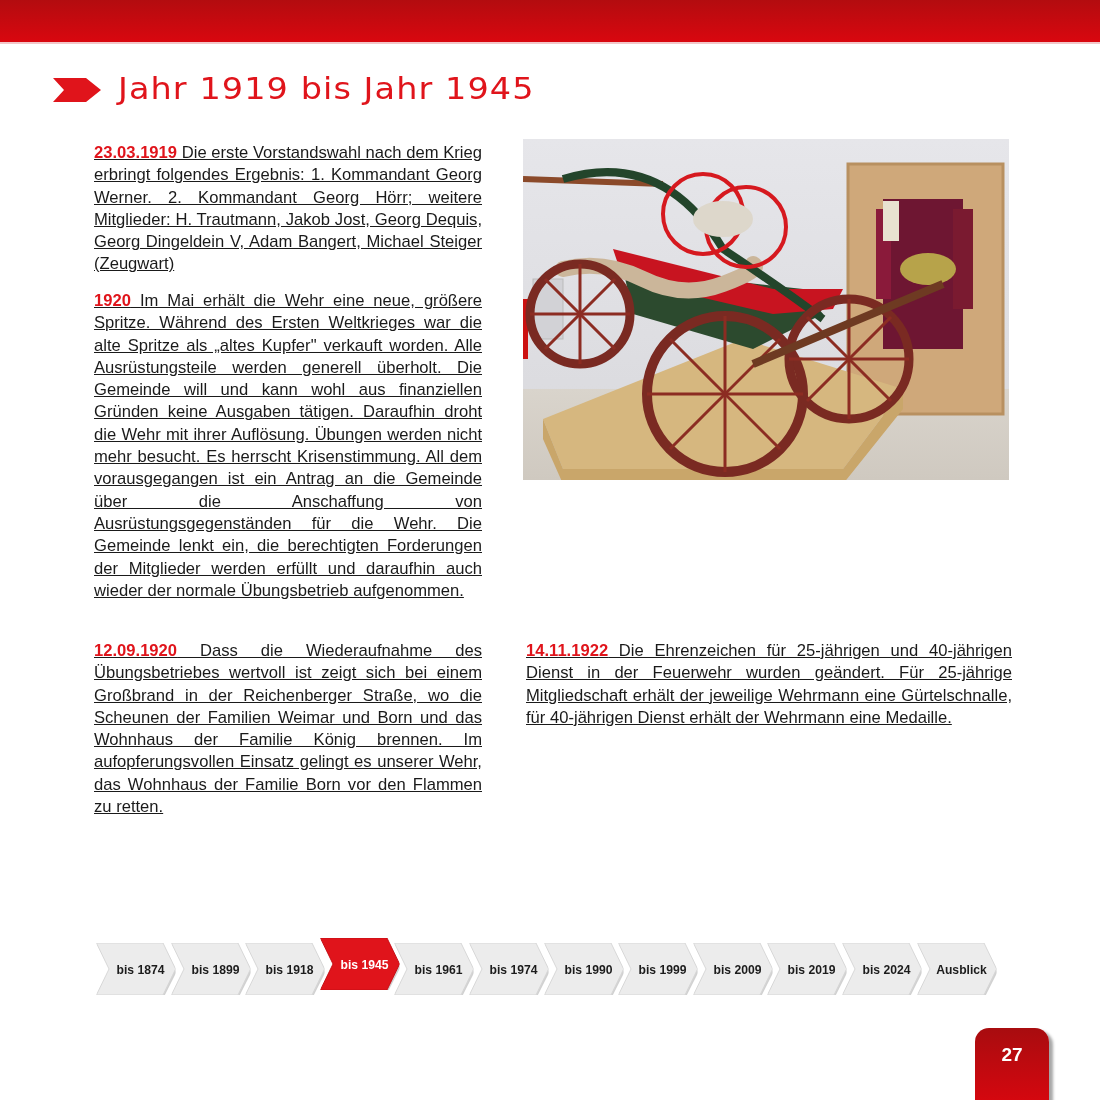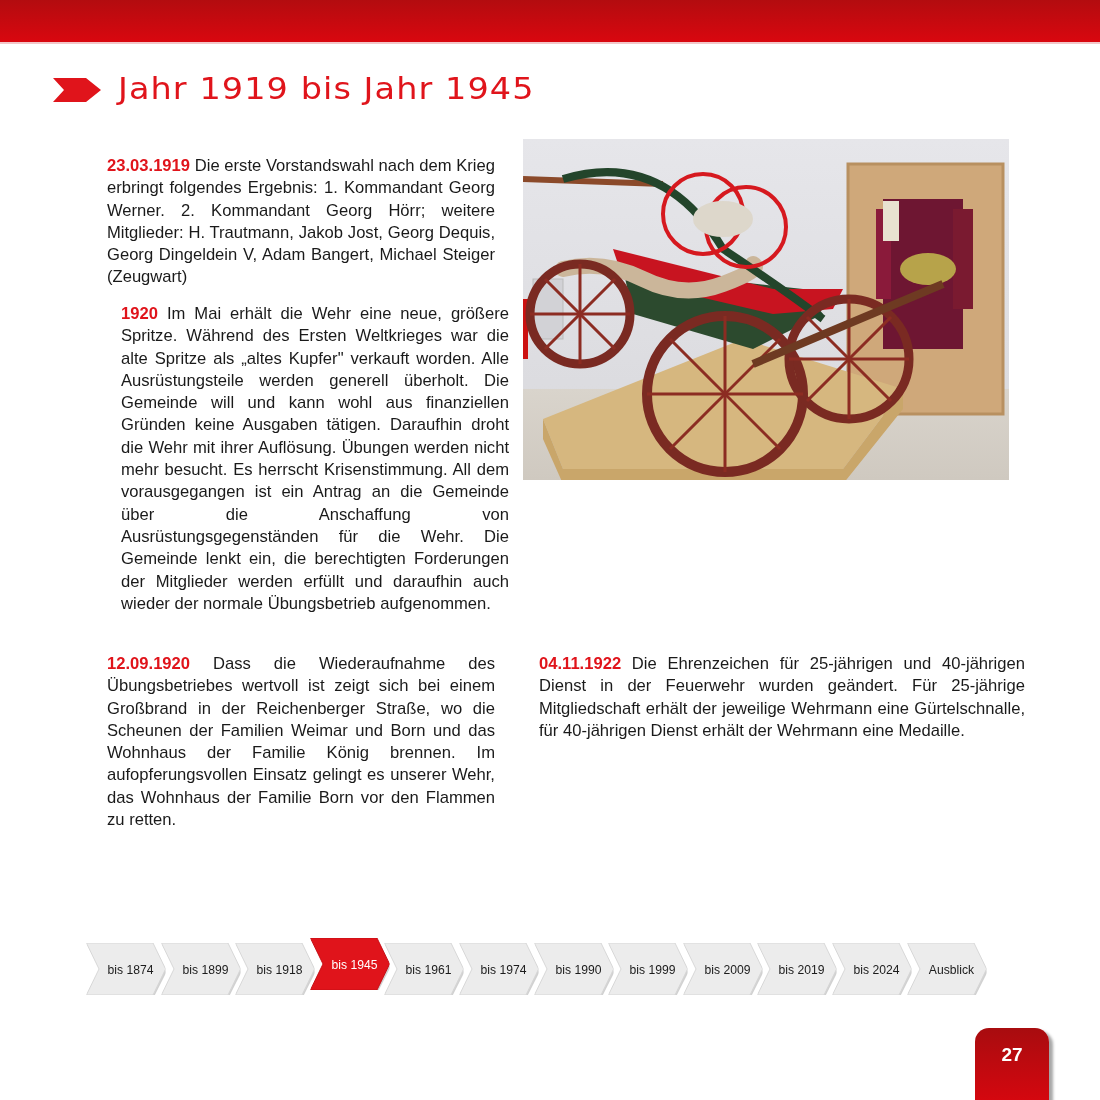--- a/index.html
+++ b/index.html
@@ -25,35 +25,36 @@
     font-family: "DejaVu Sans", sans-serif;
     font-size: 31px; letter-spacing: 1px;
     color: #e0141b; font-weight: normal;
     transform: scaleX(1.08); transform-origin: left center;
     white-space: nowrap;
   }
   .para {
     position: absolute; width: 388px;
     font-size: 16.6px; line-height: 22.3px;
     text-align: justify; hyphens: manual;
-    margin: 16px;
+    margin: 3px;
+    text-decoration: underline;
   }
   .para .date { color: #e0141b; font-weight: bold; }
   #p1 { left: 91px; top: 139px; }
-  #p2 { left: 105px; top: 287px; }
+  #p2 { left: 91px; top: 287px; }
   #p3 { left: 91px; top: 637px; }
   #p4 { left: 523px; top: 637px; width: 486px; }
 
   .photo {
     position: absolute; left: 523px; top: 139px; width: 486px; height: 341px;
     overflow: hidden; background: #e4e4e6;
   }
 
   .timeline {
-    position: absolute; left: 82px; top: 938px; width: 930px; height: 60px;
+    position: absolute; left: 92px; top: 938px; width: 930px; height: 60px; font-weight: bold;
   }
   .chev {
     position: absolute; top: 5px; width: 88px; height: 52px;
     display: flex; align-items: center; justify-content: center;
     font-family: "Liberation Sans", sans-serif;
     font-size: 13.5px; color: #1c1c1c;
     cursor: pointer;
     transform: scaleX(0.9);
   }
   .chev svg { position: absolute; left: 0; top: 0; width: 88px; height: 52px; }
@@ -79,21 +80,21 @@
   <polygon points="0,0 33,0 48,12 33,24 0,24 11,12" fill="#e0141b"></polygon>
 </svg>
 <div class="page-title">Jahr 1919 bis Jahr 1945</div>
 
 <p class="para" id="p1"><span class="date">23.03.1919</span><span> Die erste Vorstandswahl nach dem Krieg erbringt folgendes Ergebnis: 1. Komman­dant Georg Werner. 2. Kommandant Georg Hörr; weitere Mitglieder: H. Trautmann, Jakob Jost, Georg Dequis, Georg Dingeldein V, Adam Bangert, Michael Steiger (Zeugwart)</span></p>
 
 <p class="para" id="p2"><span class="date">1920</span><span> Im Mai erhält die Wehr eine neue, größere Spritze. Während des Ersten Weltkrieges war die alte Spritze als „altes Kupfer" verkauft worden. Alle Ausrüstungsteile werden generell überholt. Die Gemeinde will und kann wohl aus finan­ziellen Gründen keine Ausgaben tätigen. Darauf­hin droht die Wehr mit ihrer Auflösung. Übungen werden nicht mehr besucht. Es herrscht Krisen­stimmung. All dem vorausgegangen ist ein Antrag an die Gemeinde über die Anschaffung von Ausrüstungsgegenständen für die Wehr. Die Gemeinde lenkt ein, die berechtigten Forderun­gen der Mitglieder werden erfüllt und daraufhin auch wieder der normale Übungsbetrieb aufge­nommen.</span></p>
 
 <p class="para" id="p3"><span class="date">12.09.1920</span><span> Dass die Wiederaufnahme des Übungsbetriebes wertvoll ist zeigt sich bei einem Großbrand in der Reichenberger Straße, wo die Scheunen der Familien Weimar und Born und das Wohnhaus der Familie König brennen. Im aufopferungsvollen Einsatz gelingt es unserer Wehr, das Wohnhaus der Familie Born vor den Flammen zu retten.</span></p>
 
-<p class="para" id="p4"><span class="date">04.11.1922</span><span> Die Ehrenzeichen für 25-jährigen und 40-jährigen Dienst in der Feuerwehr wurden geändert. Für 25-jährige Mitgliedschaft erhält  der jeweilige Wehrmann eine Gürtelschnalle, für 40-jährigen Dienst erhält der Wehrmann eine Medaille.</span></p>
+<p class="para" id="p4"><span class="date">14.11.1922</span><span> Die Ehrenzeichen für 25-jährigen und 40-jährigen Dienst in der Feuerwehr wurden geändert. Für 25-jährige Mitgliedschaft erhält  der jeweilige Wehrmann eine Gürtelschnalle, für 40-jährigen Dienst erhält der Wehrmann eine Medaille.</span></p>
 
 <div class="photo">
   <svg width="486" height="341" viewBox="0 0 486 341">
     <defs>
       <linearGradient id="wall" x1="0" y1="0" x2="0" y2="1">
         <stop offset="0" stop-color="#e6e6ea"></stop>
           <stop offset="1" stop-color="#d8d8dc"></stop>
       </linearGradient>
       <linearGradient id="floor" x1="0" y1="0" x2="0" y2="1">
         <stop offset="0" stop-color="#d9d4cc"></stop>

